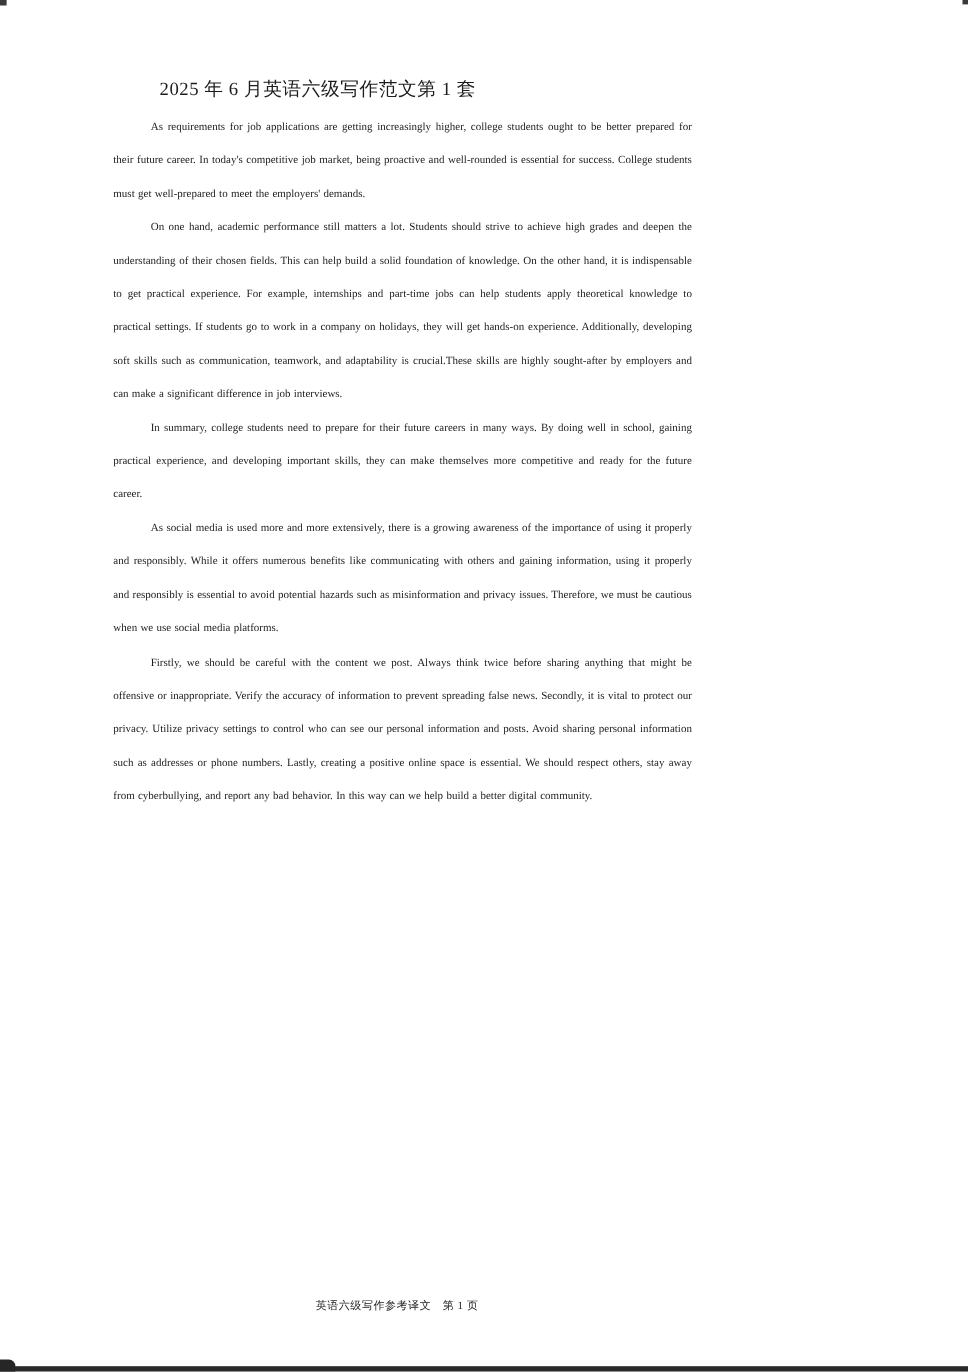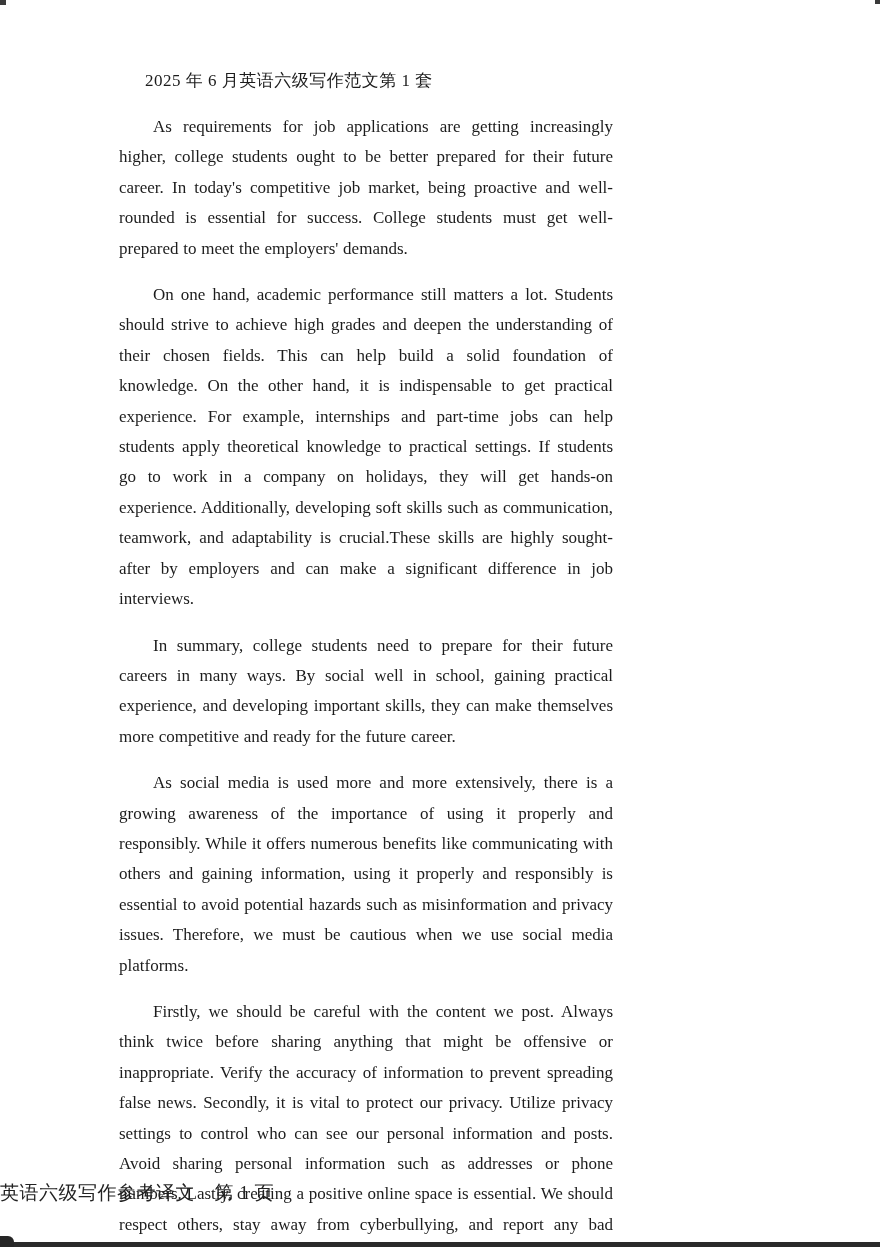--- a/index.html
+++ b/index.html
@@ -30,34 +30,34 @@
     font-weight: normal;
     margin: 0 0 5px 0;
     padding-left: 42px;
     letter-spacing: 0.5px;
     line-height: 30px;
   }
   .section + .section .section-heading {
     margin-top: 31px;
   }
   .essay-paragraph {
-    margin: 16px;
-    font-size: 17px;
+    margin: 0;
+    font-size: 10px;
     line-height: 30.4px;
     text-align: justify;
     text-indent: 34px;
     word-spacing: 0.5px;
   }
   .page-footer {
     position: absolute;
     top: 1180px;
     left: 0;
     width: 722px;
-    text-align: left;
-    font-size: 19px;
+    text-align: center;
+    font-size: 10px;
     letter-spacing: 0.5px;
     color: #222222;
   }
   
   .scan-edge-bottom {
     position: absolute;
     left: 0;
     bottom: 0;
     width: 880px;
     height: 5px;
@@ -91,21 +91,21 @@
 </style>
 </head>
 <body>
 
 <div class="page">
 
   <div class="section">
     <h2 class="section-heading">2025 年 6 月英语六级写作范文第 1 套</h2>
     <p class="essay-paragraph">As requirements for job applications are getting increasingly higher, college students ought to be better prepared for their future career. In today's competitive job market, being proactive and well-rounded is essential for success. College students must get well-prepared to meet the employers' demands.</p>
     <p class="essay-paragraph">On one hand, academic performance still matters a lot. Students should strive to achieve high grades and deepen the understanding of their chosen fields. This can help build a solid foundation of knowledge. On the other hand, it is indispensable to get practical experience. For example, internships and part-time jobs can help students apply theoretical knowledge to practical settings. If students go to work in a company on holidays, they will get hands-on experience. Additionally, developing soft skills such as communication, teamwork, and adaptability is crucial.These skills are highly sought-after by employers and can make a significant difference in job interviews.</p>
-    <p class="essay-paragraph">In summary, college students need to prepare for their future careers in many ways. By social well in school, gaining practical experience, and developing important skills, they can make themselves more competitive and ready for the future career.</p>
+    <p class="essay-paragraph">In summary, college students need to prepare for their future careers in many ways. By doing well in school, gaining practical experience, and developing important skills, they can make themselves more competitive and ready for the future career.</p>
   </div>
 
   <div class="section">
     <p class="essay-paragraph">As social media is used more and more extensively, there is a growing awareness of the importance of using it properly and responsibly. While it offers numerous benefits like communicating with others and gaining information, using it properly and responsibly is essential to avoid potential hazards such as misinformation and privacy issues. Therefore, we must be cautious when we use social media platforms.</p>
     <p class="essay-paragraph">Firstly, we should be careful with the content we post. Always think twice before sharing anything that might be offensive or inappropriate. Verify the accuracy of information to prevent spreading false news. Secondly, it is vital to protect our privacy. Utilize privacy settings to control who can see our personal information and posts. Avoid sharing personal information such as addresses or phone numbers. Lastly, creating a positive online space is essential. We should respect others, stay away from cyberbullying, and report any bad behavior. In this way can we help build a better digital community.</p>
   </div>
 
 </div>
 
 <div class="page-footer">英语六级写作参考译文　第 1 页</div>

